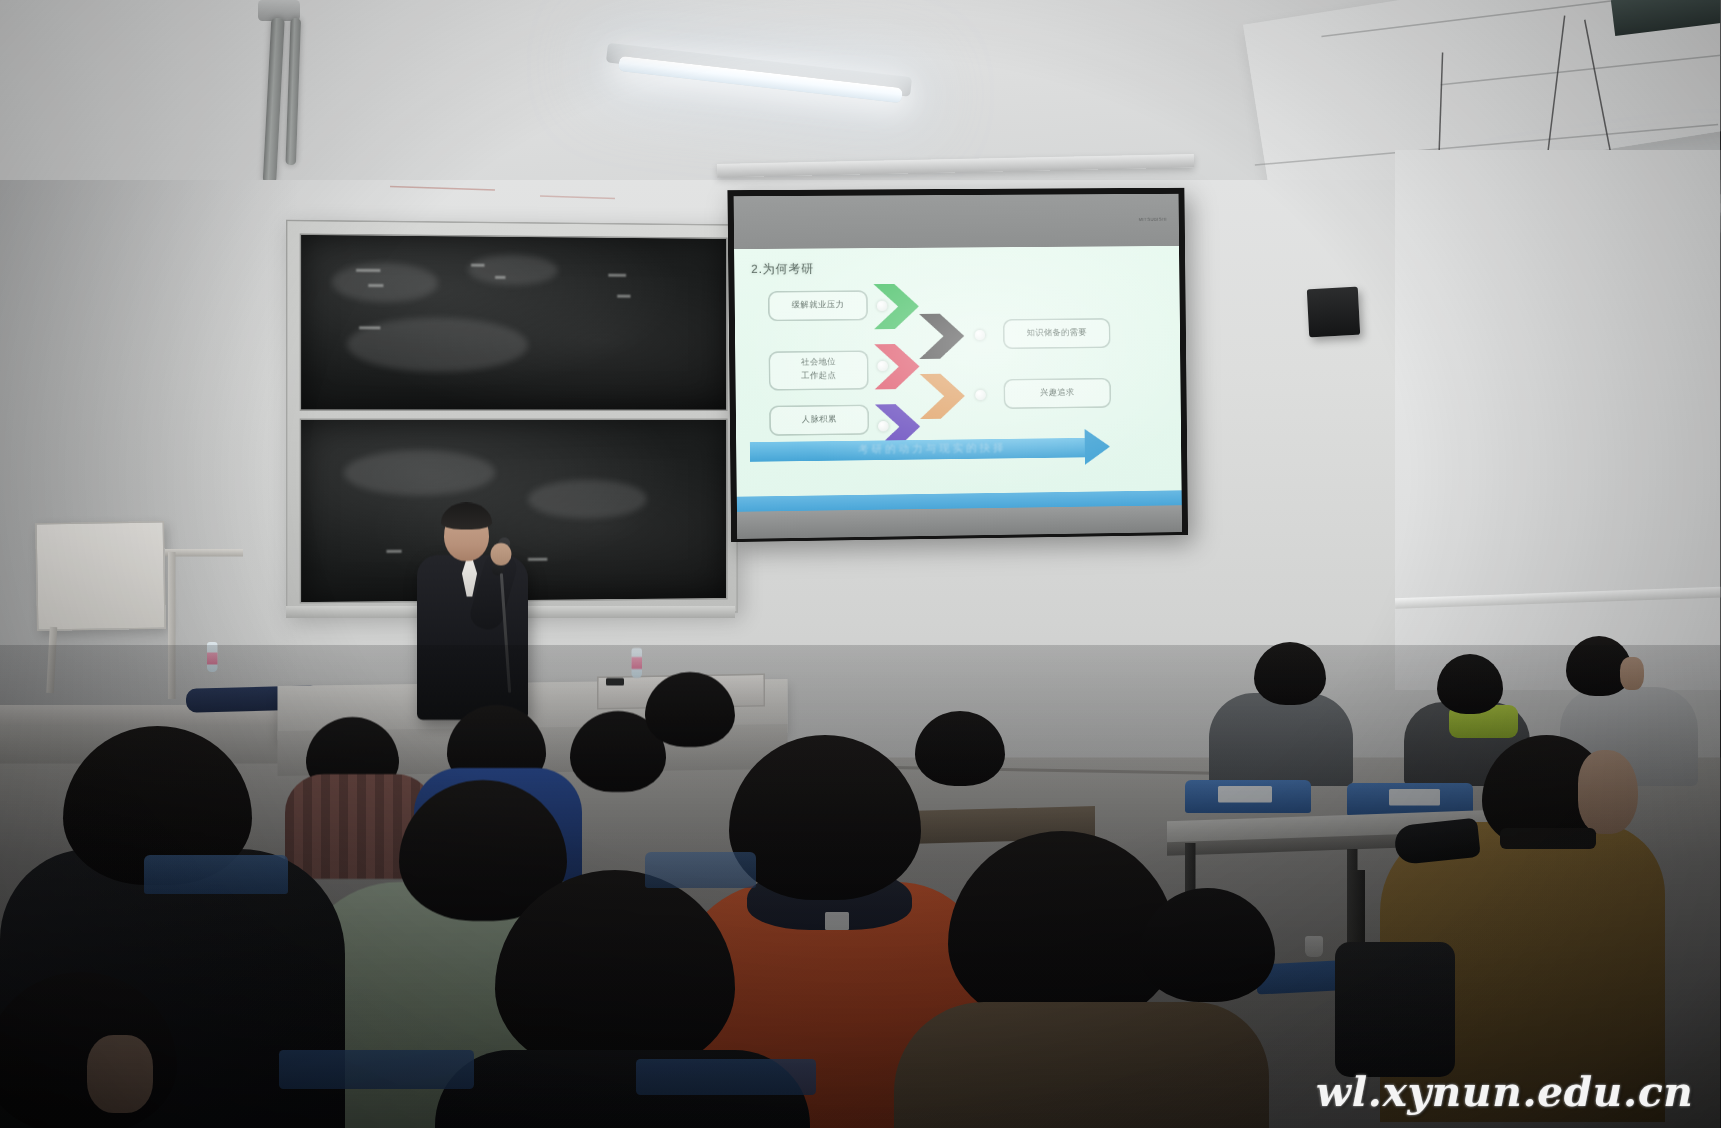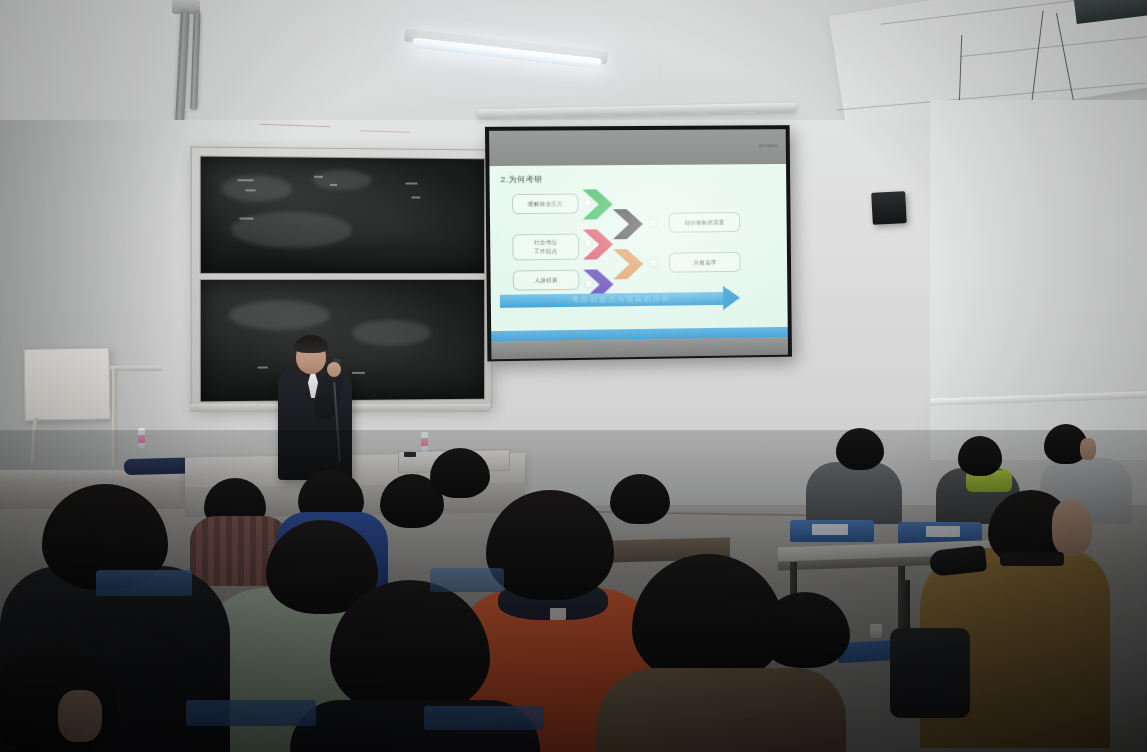--- a/index.html
+++ b/index.html
@@ -614,14 +614,15 @@
   <div class="head" style="left:760px;top:592px;width:90px;height:76px;background:linear-gradient(180deg,#1a1918,#0a0909);"></div>
 
   <div class="chair-seat" style="left:186px;top:700px;width:130px;height:26px;opacity:.85;"></div>
   <div class="chair-seat" style="left:424px;top:706px;width:120px;height:24px;opacity:.8;"></div>
   <div class="chair-back" style="left:96px;top:570px;width:96px;height:26px;opacity:.75;"></div>
   <div class="chair-back" style="left:430px;top:568px;width:74px;height:24px;opacity:.6;"></div>
 
   <div class="dim-overlay"></div>
   <div class="vignette"></div>
 
+  <div class="watermark">wl.xynun.edu.cn</div>
 
 </div>
 
 </body></html>

